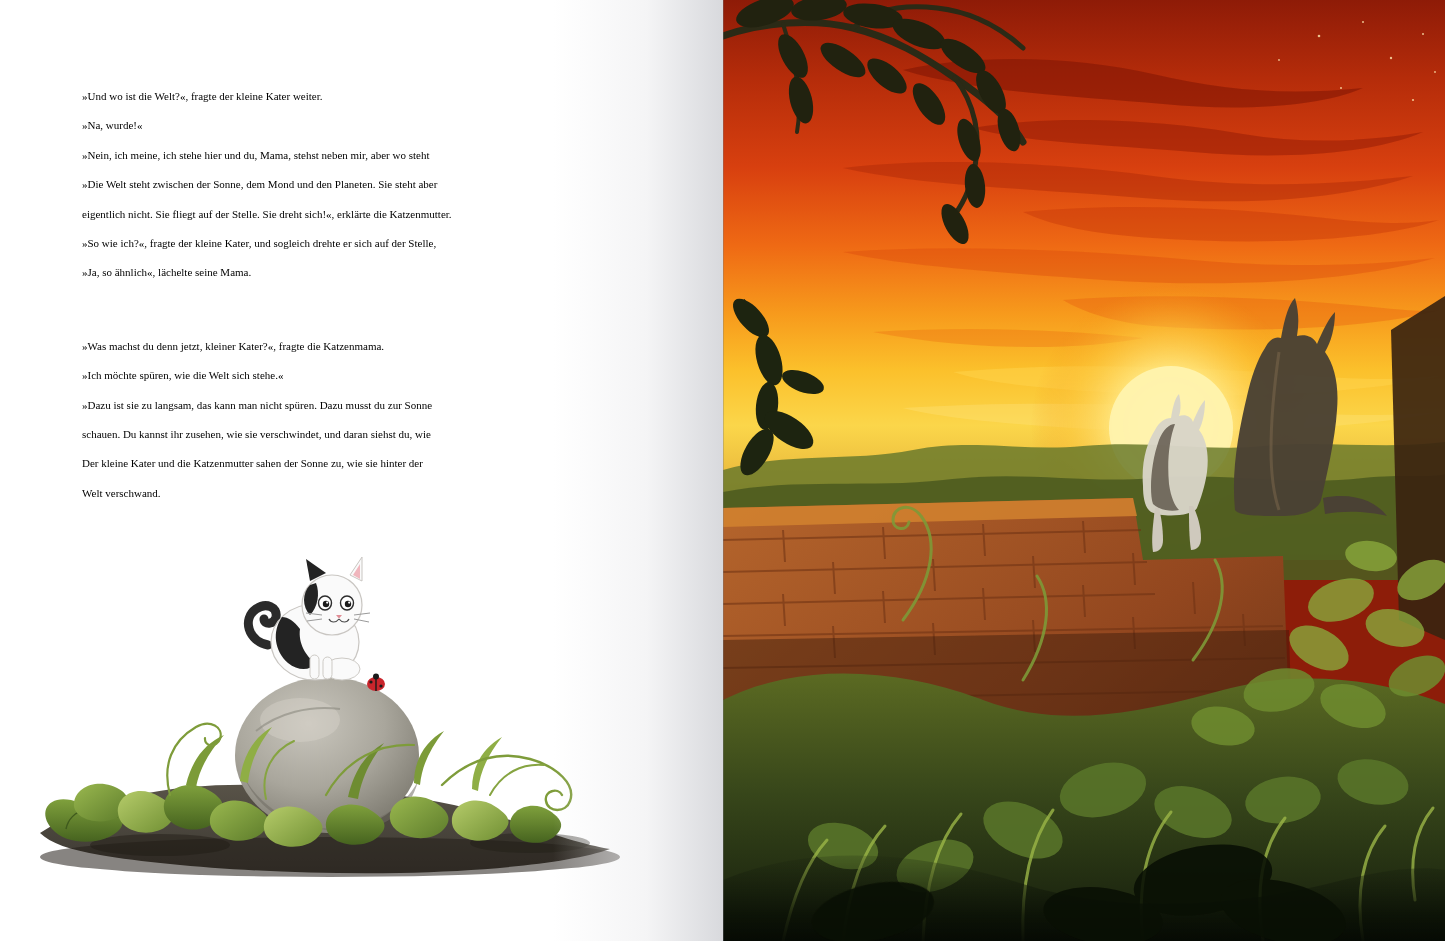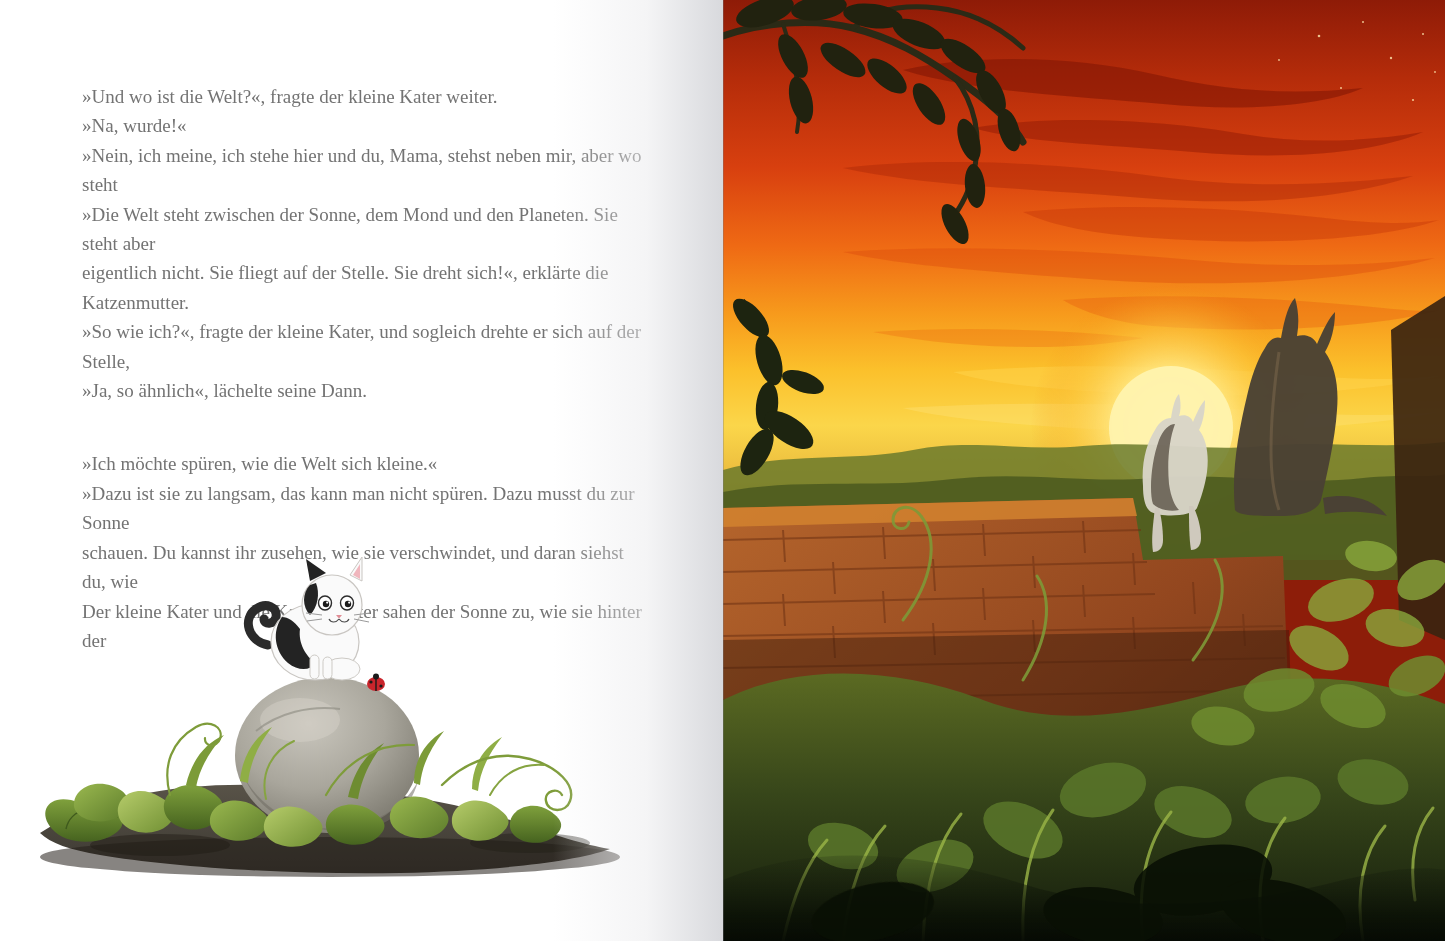--- a/index.html
+++ b/index.html
@@ -36,23 +36,23 @@
     width: 170px;
     height: 941px;
     background: linear-gradient(to right, rgba(255,255,255,0) 0%, rgba(236,236,238,0.55) 55%, rgba(214,215,219,0.95) 100%);
     pointer-events: none;
   }
   .text-block {
     position: absolute;
     left: 82px;
     top: 82px;
     width: 560px;
-    font-size: 19px;
+    font-size: 11px;
     line-height: 29.4px;
-    color: #737373;
+    color: #000000;
     font-family: "Liberation Serif", serif;
   }
   .para {
     margin: 0;
   }
   .para-gap {
     height: 44px;
   }
   .line { display: block; white-space: pre-wrap; }
 
@@ -94,30 +94,32 @@
 
     <div class="text-block">
 
       <div class="para">
         <span class="line">»Und wo ist die Welt?«, fragte der kleine Kater weiter.</span>
         <span class="line">»Na, wurde!«</span>
         <span class="line">»Nein, ich meine, ich stehe hier und du, Mama, stehst neben mir, aber wo steht</span>
         <span class="line">»Die Welt steht zwischen der Sonne, dem Mond und den Planeten. Sie steht aber</span>
         <span class="line">eigentlich nicht. Sie fliegt auf der Stelle. Sie dreht sich!«, erklärte die Katzenmutter.</span>
         <span class="line">»So wie ich?«, fragte der kleine Kater, und sogleich drehte er sich auf der Stelle,</span>
-        <span class="line">»Ja, so ähnlich«, lächelte seine Dann.</span>
+        <span class="line">»Ja, so ähnlich«, lächelte seine Mama.</span>
       </div>
 
       <div class="para-gap"></div>
 
       <div class="para">
-        <span class="line">»Ich möchte spüren, wie die Welt sich kleine.«</span>
+        <span class="line">»Was machst du denn jetzt, kleiner Kater?«, fragte die Katzenmama.</span>
+        <span class="line">»Ich möchte spüren, wie die Welt sich stehe.«</span>
         <span class="line">»Dazu ist sie zu langsam, das kann man nicht spüren. Dazu musst du zur Sonne</span>
         <span class="line">schauen. Du kannst ihr zusehen, wie sie verschwindet, und daran siehst du, wie</span>
         <span class="line">Der kleine Kater und die Katzenmutter sahen der Sonne zu, wie sie hinter der</span>
+        <span class="line">Welt verschwand.</span>
       </div>
 
     </div>
 
     <div class="left-illo">
       <svg width="660" height="340" viewBox="0 0 660 340" xmlns="http://www.w3.org/2000/svg">
         <defs>
           <radialGradient id="stoneGrad" cx="40%" cy="30%" r="75%">
             <stop offset="0%" stop-color="#c9c6bd"></stop>
             <stop offset="55%" stop-color="#a9a69c"></stop>

